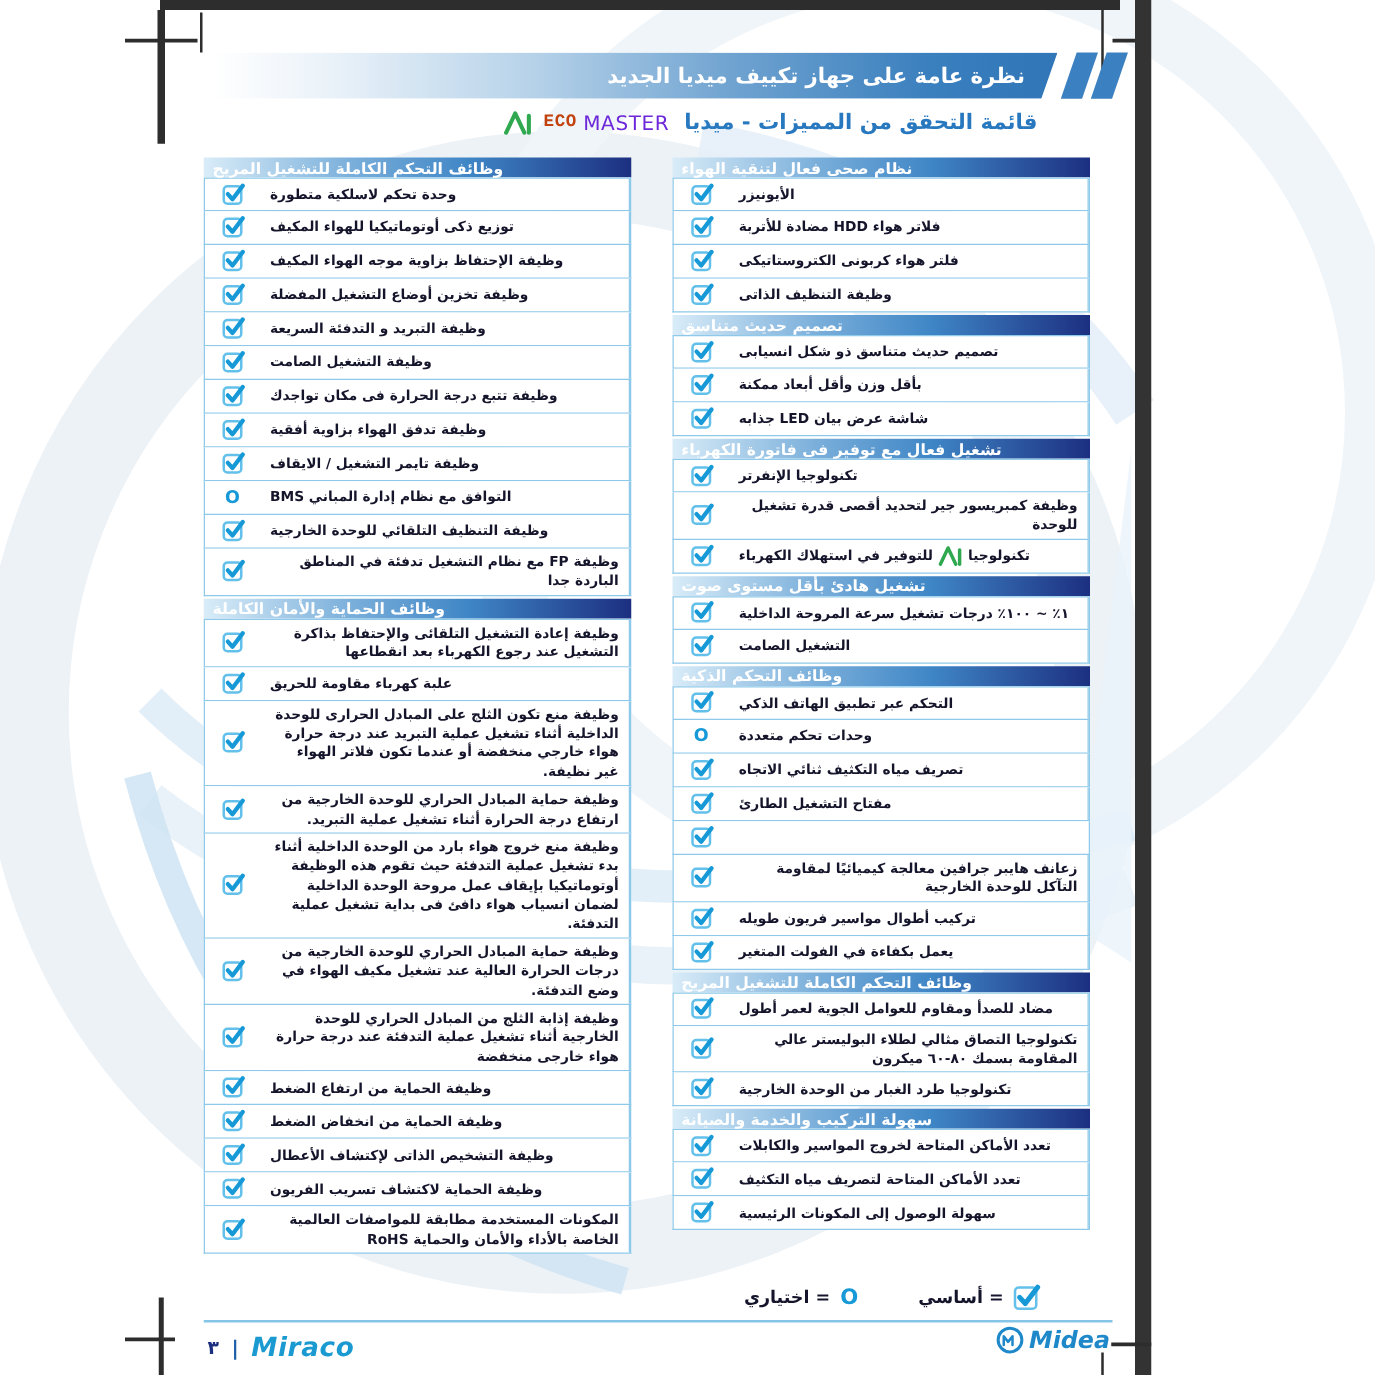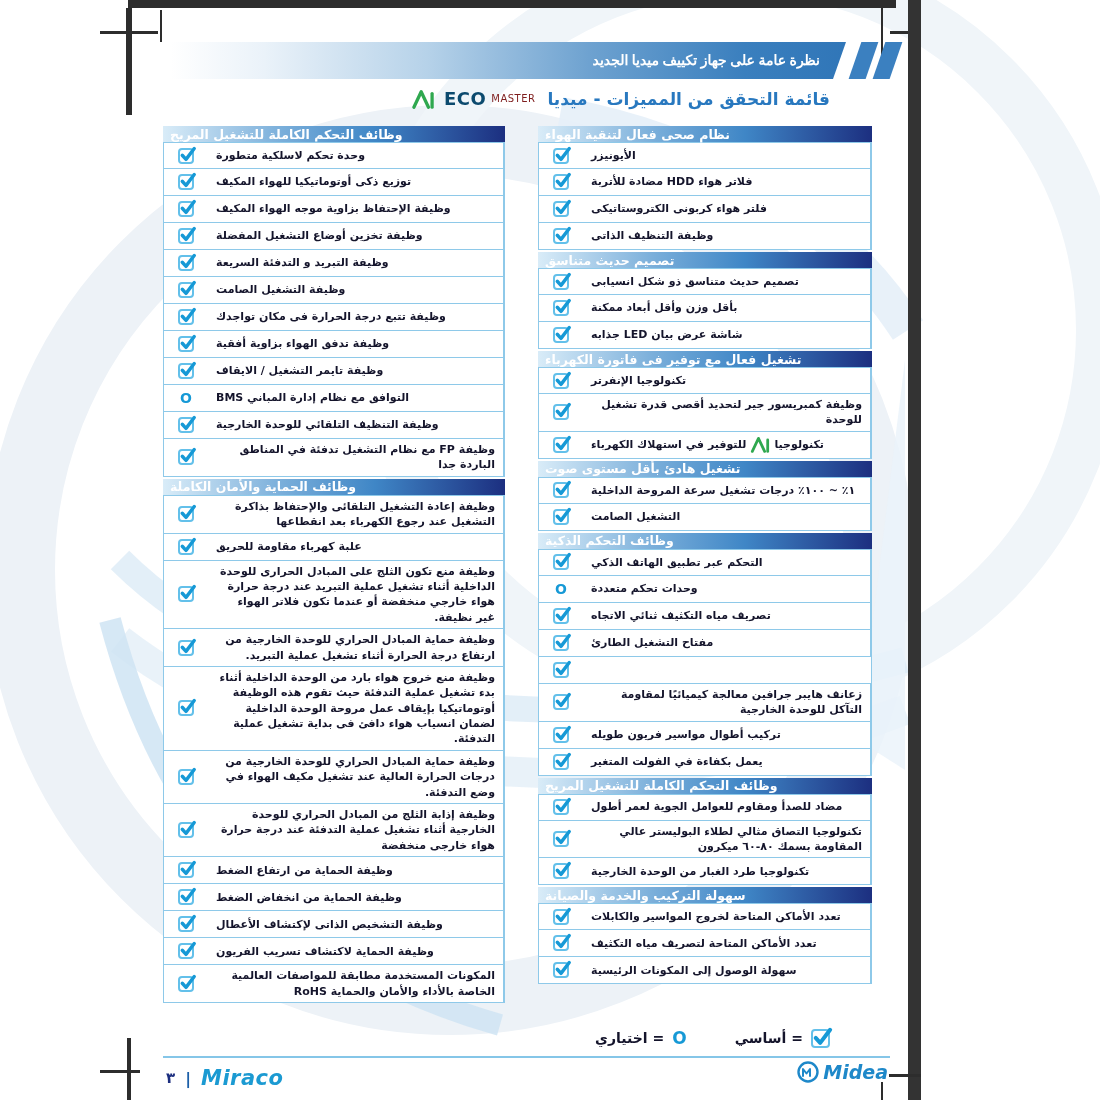--- a/index.html
+++ b/index.html
@@ -13,31 +13,31 @@
   .watermark { position:absolute; inset:0; z-index:0; pointer-events:none; }
 
   
   .page { position:absolute; left:128px; top:0; width:780px; height:1100px; z-index:1; }
 
   
   .banner { position:absolute; left:42px; top:42px; width:676px; height:37px;
     background:linear-gradient(90deg,#ffffff 0%,#eaf2f9 14%,#b6d2e9 38%,#6ea2d0 62%,#3a7fbe 85%,#3076b8 100%);
     clip-path:polygon(0 0,100% 0,calc(100% - 13px) 100%,0 100%);
     display:flex; align-items:center; justify-content:flex-end; }
-  .banner-title { color:#ffffff; font-weight:bold; font-size:14px; padding-left:8px; padding-right:26px; direction:rtl;font-family:Liberation Serif, serif; }
+  .banner-title { color:#ffffff; font-weight:bold; font-size:17px; padding-left:8px; padding-right:26px; direction:rtl; }
   .stripe { position:absolute; top:42px; width:17px; height:37px; background:#3b80c0; transform:skewX(-19deg); }
   .stripe.s1 { left:727px; }
   .stripe.s2 { left:751px; }
 
   
   .subheader { position:absolute; left:0; top:88px; width:702px; display:flex; justify-content:flex-end; align-items:center; gap:12px; }
   .subheader-title { color:#2878bf; font-weight:bold; font-size:17px; direction:rtl; }
   .brand { display:flex; align-items:center; gap:5px; }
-  .brand-eco { font-size:18px; font-weight:bold; color:#0c4a6e; letter-spacing:.5px; }
-  .brand-master { font-size:10px; color:#7f1d1d; letter-spacing:.5px; }
+  .brand-eco { font-size:14px; font-weight:bold; color:#c2410c; letter-spacing:.5px;font-family:Liberation Mono, monospace; }
+  .brand-master { font-size:16px; color:#6d28d9; letter-spacing:.5px; }
 
   
   .col { position:absolute; top:124px; }
   .col-left  { left:35px;  width:342px; }
   .col-right { left:410px; width:334px; }
 
   .sec-header { height:16px; margin-top:2px; display:flex; align-items:center; justify-content:flex-end;
     background:linear-gradient(90deg,#d9ecf8 0%,#79aeda 35%,#3f86c6 62%,#1c2f80 100%);
     color:#fff; font-weight:bold; font-size:12.5px; padding:0 7px; direction:rtl; }
   .sec-header span{ direction:rtl; }

